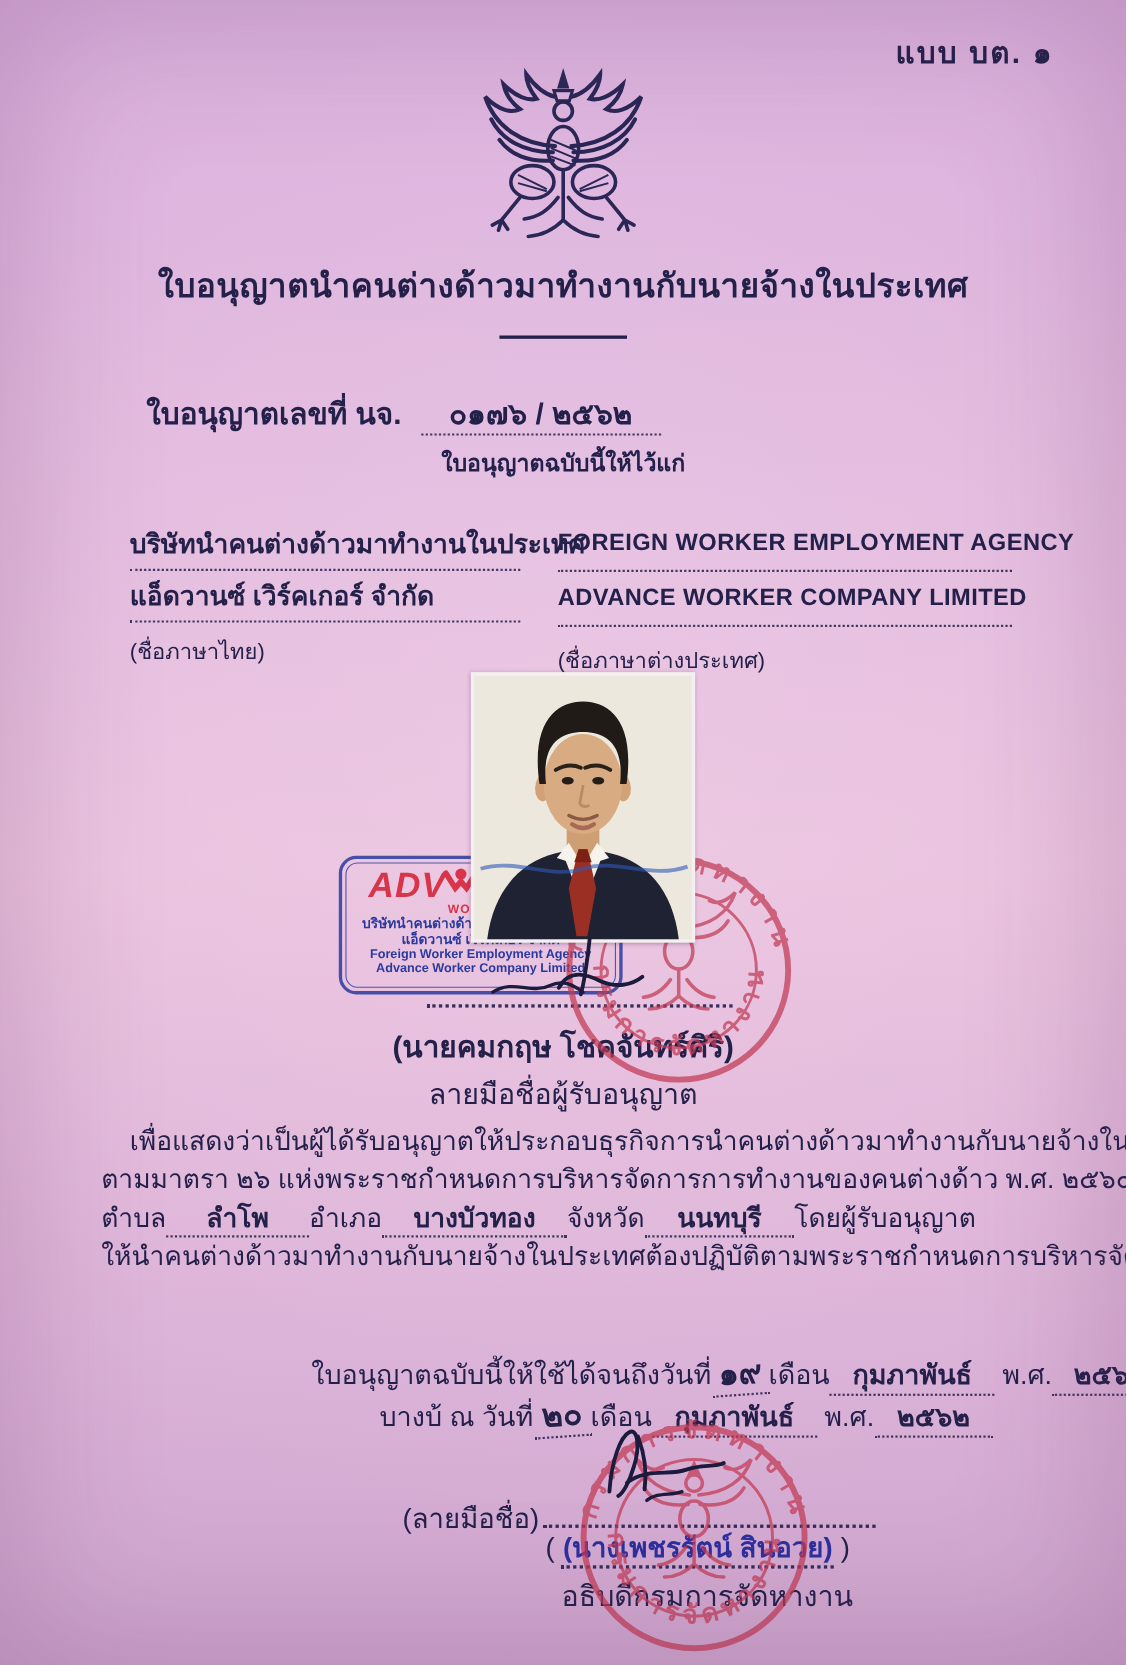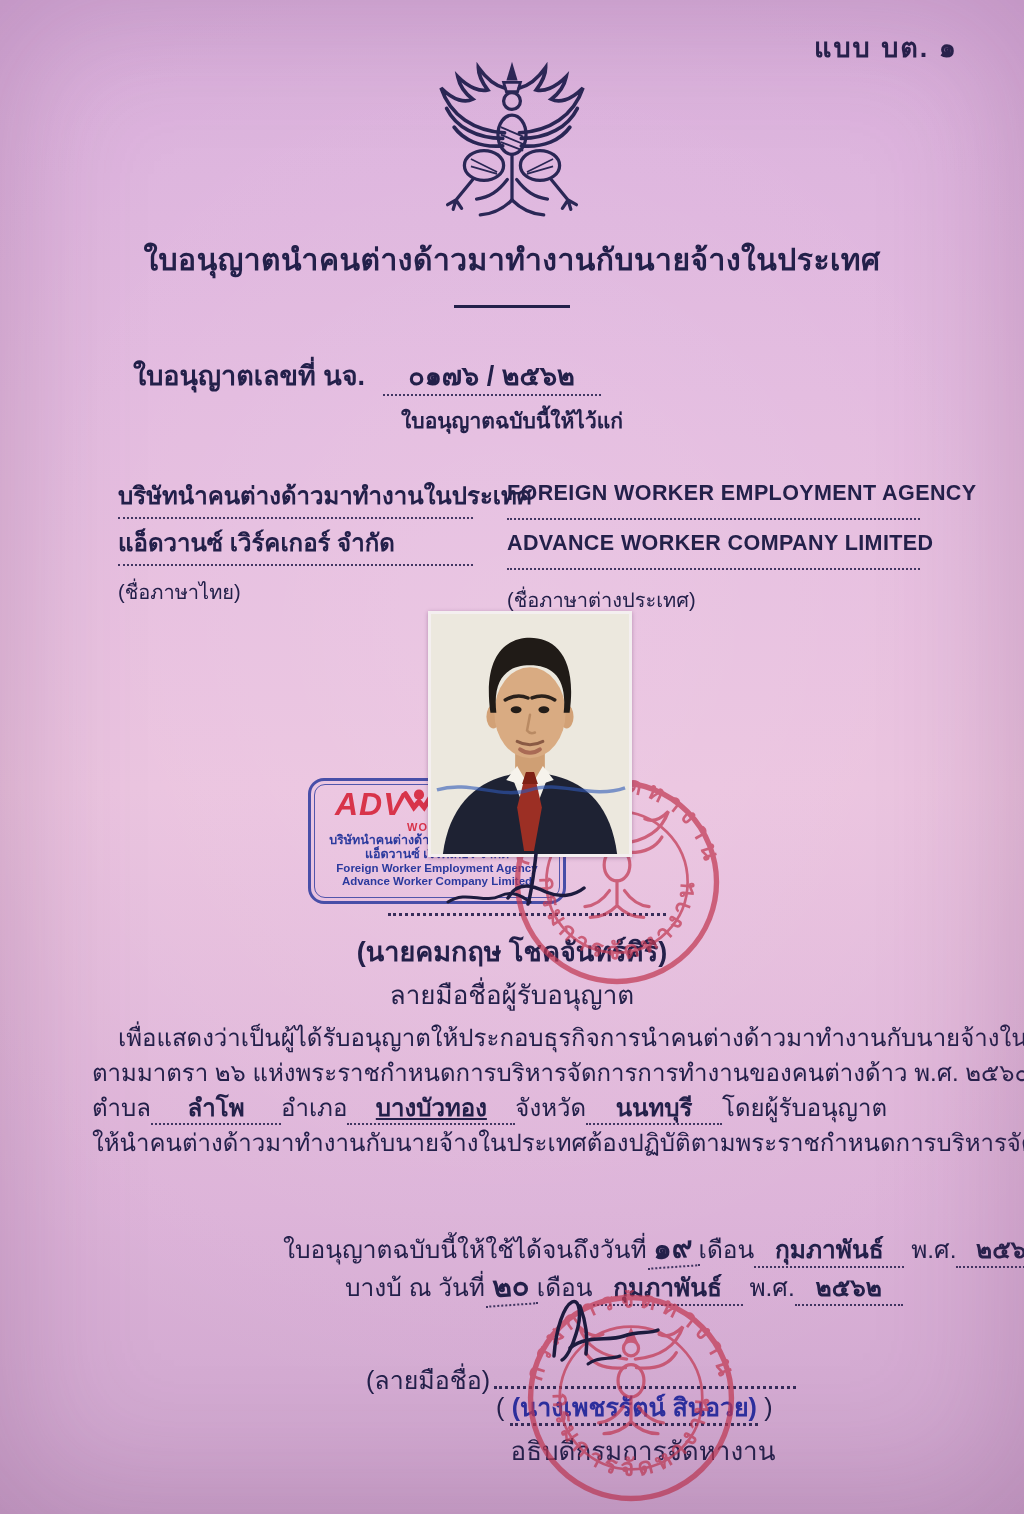--- a/index.html
+++ b/index.html
@@ -60,21 +60,21 @@
   .center-name{top:930px;left:0;width:100%;text-align:center;font-size:27px;font-weight:bold;z-index:4;}
   .center-cap{top:974px;left:0;width:100%;text-align:center;font-size:26px;z-index:4;}
   .bodytext{top:1020px;left:92px;width:852px;font-size:24px;line-height:35px;z-index:1;}
   .bl{white-space:nowrap;}
   .indent{padding-left:26px;}
   .w115{min-width:112px;font-weight:bold;}
   .w70{min-width:68px;font-weight:bold;}
   .w95{min-width:92px;}
   .w165{min-width:160px;}
   .w135{min-width:130px;font-weight:bold;}
-  .w170{min-width:168px;font-weight:bold;text-decoration:underline;}
+  .w170{min-width:168px;font-weight:bold;}
   .w140{min-width:136px;font-weight:bold;}
   .validity{font-size:24.5px;white-space:nowrap;z-index:1;}
   .v1{top:1230px;left:283px;}
   .v2{top:1268px;left:345px;}
   .dayval{min-width:52px;font-size:29px;font-weight:bold;transform:rotate(-4deg);}
   .monthval{min-width:150px;font-weight:bold;}
   .yearval{min-width:108px;font-weight:bold;}
   .footrow{font-size:25px;white-space:nowrap;z-index:4;}
   .f1{top:1360px;left:366px;}
   .dotfill{display:inline-block;width:302px;border-bottom:3px dotted rgba(35,30,75,.9);height:1.05em;vertical-align:baseline;margin-left:4px;}

